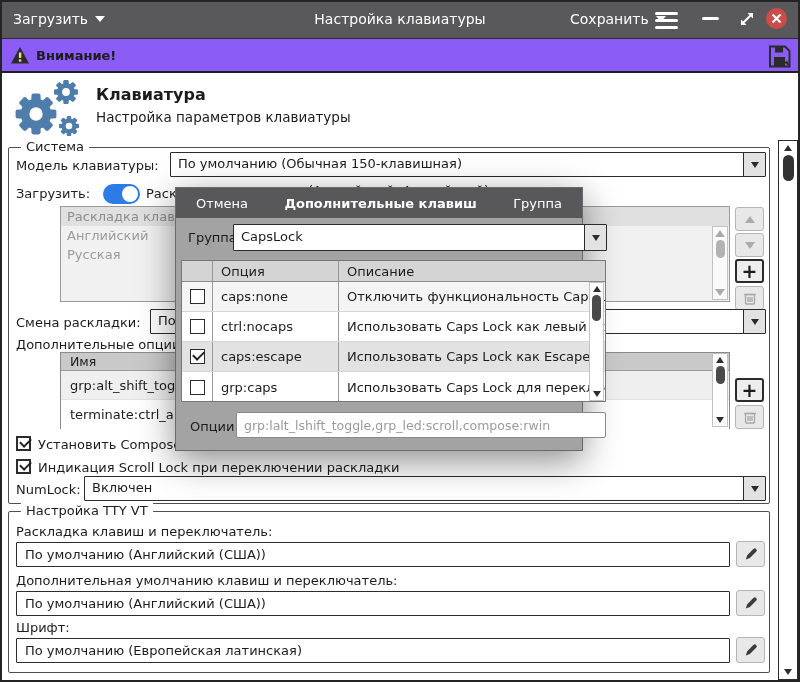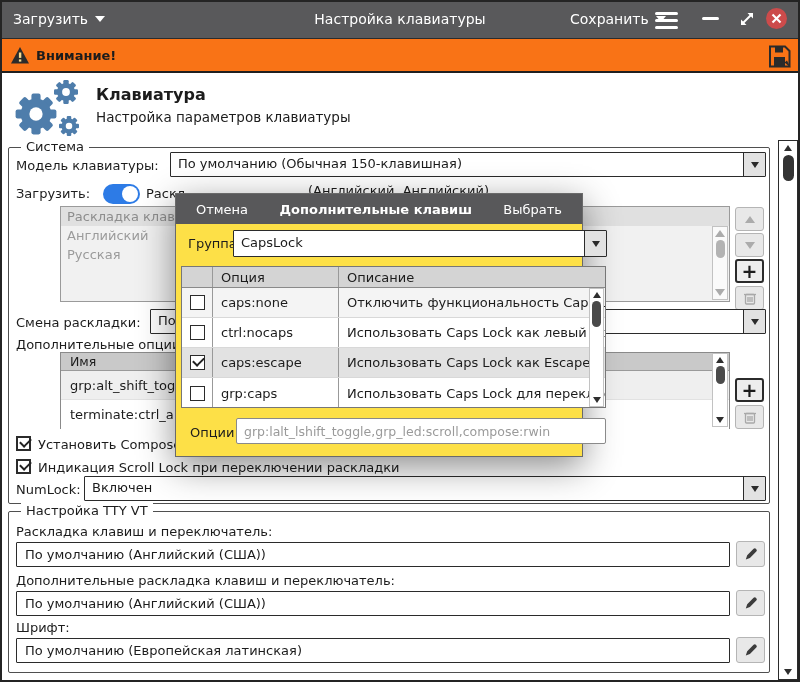--- a/index.html
+++ b/index.html
@@ -11,21 +11,21 @@
   
   .titlebar{position:absolute;left:0;top:0;width:800px;height:38px;background:#59595b;z-index:5}
   .tb-text{color:#fff;font-size:14px;line-height:38px;white-space:nowrap}
   .tb-btn{cursor:default;display:flex;align-items:center;gap:7px;height:38px}
   .caret-w{width:0;height:0;border-left:5px solid transparent;border-right:5px solid transparent;border-top:6px solid #fff}
   .hamburger span{display:block;width:23px;height:3.4px;background:#fff;border-radius:2px;margin:3.6px 0}
   .minusbar{width:17px;height:3.4px;background:#fff;border-radius:2px}
   .closebtn{width:21px;height:21px;border-radius:50%;background:#cc4b4b;display:flex;align-items:center;justify-content:center}
 
   
-  .warnbar{position:absolute;left:0;top:38px;width:800px;height:35px;background:#f97316;
+  .warnbar{position:absolute;left:0;top:38px;width:800px;height:35px;background:#8b5cf6;
            border-top:1px solid #2c2c2c;border-bottom:2px solid #1f1f1f;z-index:4}
   .warn-label{position:absolute;left:36px;top:9px;font-size:13px;font-weight:bold;color:#1c1c1c}
 
   
   .group{position:absolute;border:1px solid #4f4f4f;border-radius:2px;background:transparent}
   .legend{position:absolute;top:-9px;left:12px;background:#fff;padding:0 5px;font-size:13px;color:#1c1c1c;white-space:nowrap}
   .lbl{position:absolute;font-size:13px;white-space:nowrap;color:#1c1c1c}
   .combo{position:absolute;background:#fff;border:1.5px solid #2b2b2b;border-radius:1px;display:flex;align-items:stretch}
   .combo .val{flex:1;font-size:13px;line-height:21px;padding-left:7px;white-space:nowrap;overflow:hidden}
   .combo .arrow{width:22px;background:#e2e2e2;border-left:1.5px solid #2b2b2b;display:flex;align-items:center;justify-content:center}
@@ -56,21 +56,21 @@
   .isb .sp{flex:1}
   .thumb-g{width:9px;background:#b3b3b3;border-radius:5px}
   .thumb-d{width:9px;background:#4a4a4a;border-radius:5px}
 
   
   .otable{position:absolute;background:#fff;border:1px solid #8a8a8a}
   .otable .ohead{height:18px;background:#c9c9c9;font-size:12.5px;line-height:18px;padding-left:9px;border-bottom:1px solid #9a9a9a}
   .otable .orow{height:29px;font-size:13px;line-height:29px;padding-left:9px;white-space:nowrap;overflow:hidden}
 
   
-  .modal{position:absolute;left:175px;top:193px;width:408px;height:264px;background:#fde047;z-index:50;
+  .modal{position:absolute;left:175px;top:187px;width:408px;height:264px;background:#a3a3a3;z-index:50;
          box-shadow:0 10px 34px rgba(0,0,0,.45);border:1px solid #6a6a6a}
   .mhead{position:absolute;left:0;top:0;width:100%;height:30px;background:#58585a;display:flex;
          align-items:center;justify-content:space-between;padding:0 20px}
   .mhead .mbtn{color:#fff;font-size:13px;white-space:nowrap}
   .mhead .mtitle{color:#fff;font-size:13px;font-weight:bold;white-space:nowrap}
   .mtable{position:absolute;left:5px;top:72px;width:425px;height:142px;border:1px solid #777;background:#fff;overflow:hidden}
   .mtr{display:flex;align-items:stretch}
   .mtr .c1{width:31px;border-right:1px solid #999;display:flex;align-items:center;justify-content:center;flex:none}
   .mtr .c2{width:126px;border-right:1px solid #999;display:flex;align-items:center;padding-left:8px;flex:none;
            font-size:13px;white-space:nowrap;overflow:hidden}
@@ -283,21 +283,21 @@
   </div>
 
   <div class="lbl" style="left:16px;top:524px">Раскладка клавиш и переключатель:</div>
   <div class="field" style="left:16px;top:542px;width:714px">По умолчанию (Английский (США))</div>
   <div class="sqbtn" style="left:736px;top:541px;height:26px">
     <svg width="16" height="16">
       <path d="M2.8 13.4 L4.2 9.2 L10.6 2.8 a1.6 1.6 0 0 1 2.3 0 l0.4 0.4 a1.6 1.6 0 0 1 0 2.3 L6.9 11.9 Z" fill="#3c3c3c"></path>
     </svg>
   </div>
 
-  <div class="lbl" style="left:16px;top:573px">Дополнительные раскладка клавиш и переключатель:</div>
+  <div class="lbl" style="left:16px;top:573px">Дополнительная умолчанию клавиш и переключатель:</div>
   <div class="field" style="left:16px;top:591px;width:714px">По умолчанию (Английский (США))</div>
   <div class="sqbtn" style="left:736px;top:590px;height:26px">
     <svg width="16" height="16">
       <path d="M2.8 13.4 L4.2 9.2 L10.6 2.8 a1.6 1.6 0 0 1 2.3 0 l0.4 0.4 a1.6 1.6 0 0 1 0 2.3 L6.9 11.9 Z" fill="#3c3c3c"></path>
     </svg>
   </div>
 
   <div class="lbl" style="left:16px;top:620px">Шрифт:</div>
   <div class="field" style="left:16px;top:638px;width:714px">По умолчанию (Европейская латинская)</div>
   <div class="sqbtn" style="left:736px;top:637px;height:26px">
@@ -314,21 +314,21 @@
     <div style="flex:1"></div>
     <div style="padding:4px 0">
         <div class="tri-dn-d"></div>
       </div>
   </div>
 
   <div class="modal">
     <div class="mhead">
       <span class="mbtn">Отмена</span>
       <span class="mtitle">Дополнительные клавиш</span>
-      <span class="mbtn">Выбрать</span>
+      <span class="mbtn">Группа</span>
     </div>
 
     <div class="lbl" style="left:12px;top:42px">Группа:</div>
     <div class="combo" style="left:57px;top:36px;width:374px;height:27px">
       <span class="val" style="line-height:23px;font-size:13px">CapsLock</span>
       <span class="arrow">
           <span class="caret-d"></span>
         </span>
     </div>
 

